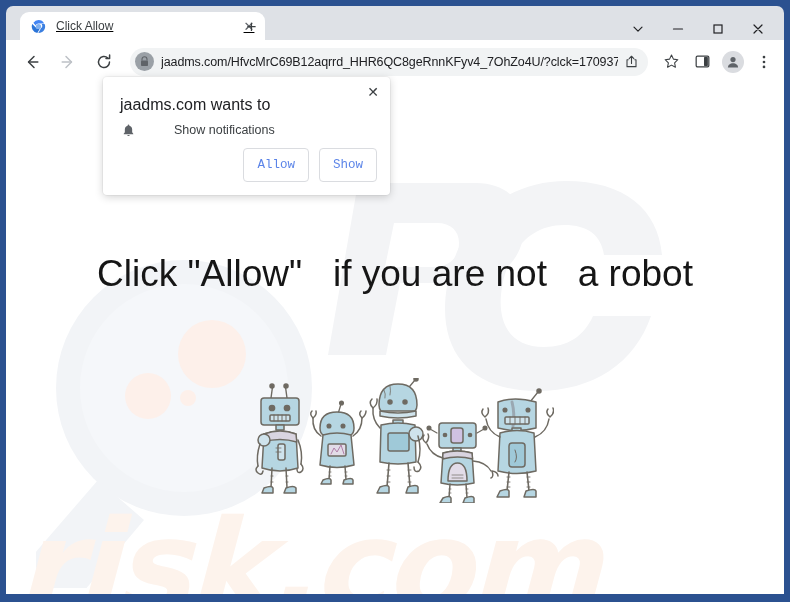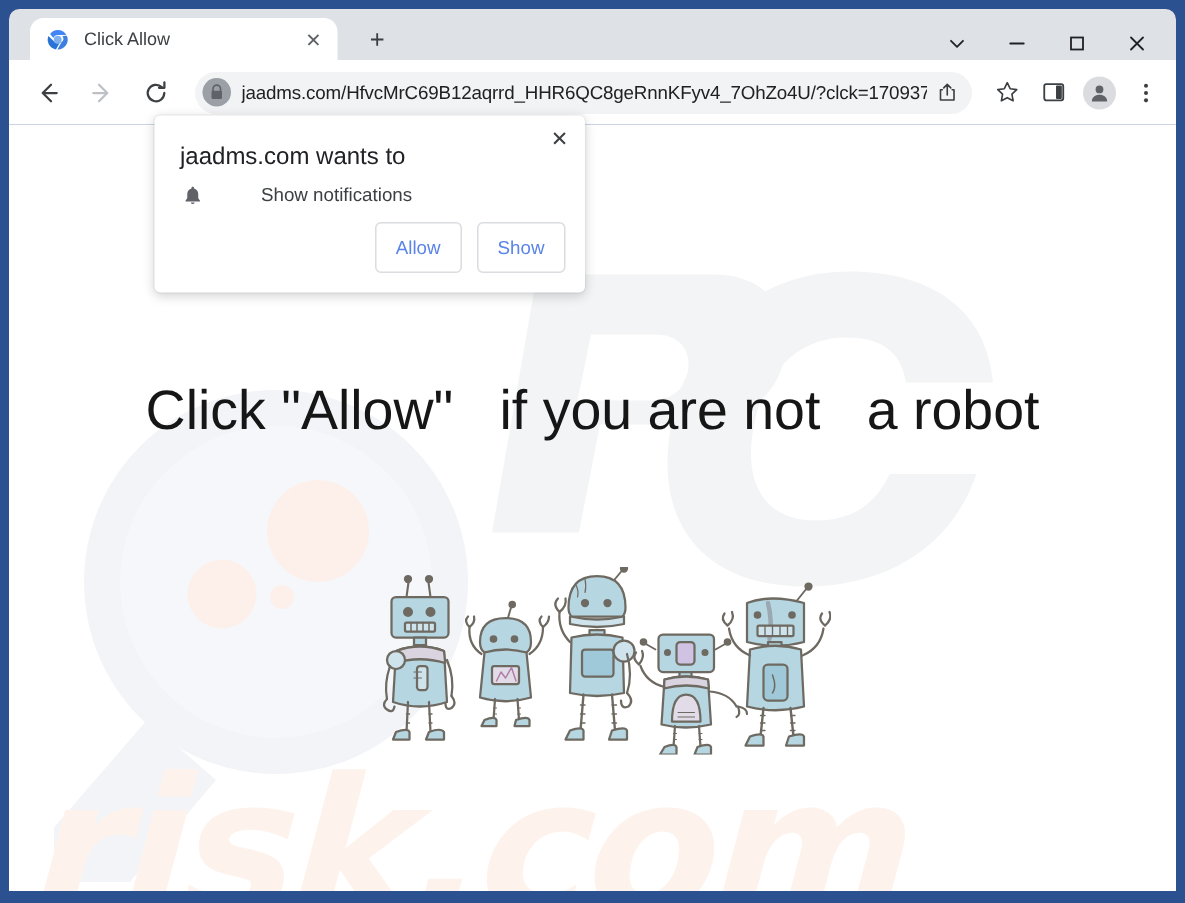--- a/index.html
+++ b/index.html
@@ -18,25 +18,26 @@
   }
 
   
   #tab-strip{
     position:absolute;left:6px;top:6px;width:778px;height:34px;
     background:#dee1e6;
     border-top-left-radius:7px;border-top-right-radius:7px;
     box-sizing:border-box;
   }
   #tab{
-    position:absolute;left:14px;top:6px;width:205px;height:28px;
+    position:absolute;left:14px;top:6px;width:245px;height:28px;
     background:#ffffff;
     border-top-left-radius:9px;border-top-right-radius:9px;
     display:flex;align-items:center;
     box-sizing:border-box;
+    text-decoration:underline;
   }
   #tab-favicon{
     width:15px;height:15px;margin-left:11px;flex:0 0 auto;
     position:relative;
   }
   #tab-favicon svg{display:block;}
   #tab-title{
     margin-left:10px;font-size:12px;color:#3c4043;
     white-space:nowrap;overflow:hidden;text-overflow:ellipsis;
     flex:1 1 auto;
@@ -167,21 +168,21 @@
     position:absolute;left:17px;top:45px;display:flex;align-items:center;gap:26px;
   }
   #bell-icon{width:16px;height:16px;display:flex;align-items:center;justify-content:center;}
   #dialog-perm-label{margin-left:12px;font-size:12.5px;color:#3c4043;}
   #dialog-actions{
     position:absolute;right:13px;bottom:13px;display:flex;gap:10px;
   }
   .dlg-btn{
     min-width:55px;height:27px;padding:16px 13px;
     border:1px solid #dadce0;border-radius:4px;background:#ffffff;
-    color:#5b84e8;font-size:12.5px;font-family:Liberation Sans, sans-serif;
+    color:#5b84e8;font-size:12.5px;font-family:Liberation Mono, monospace;
     display:flex;align-items:center;justify-content:center;
     box-sizing:border-box;
   }
 </style>
 </head>
 <body>
 
 <div id="window-frame">
 
   <div id="tab-strip">

